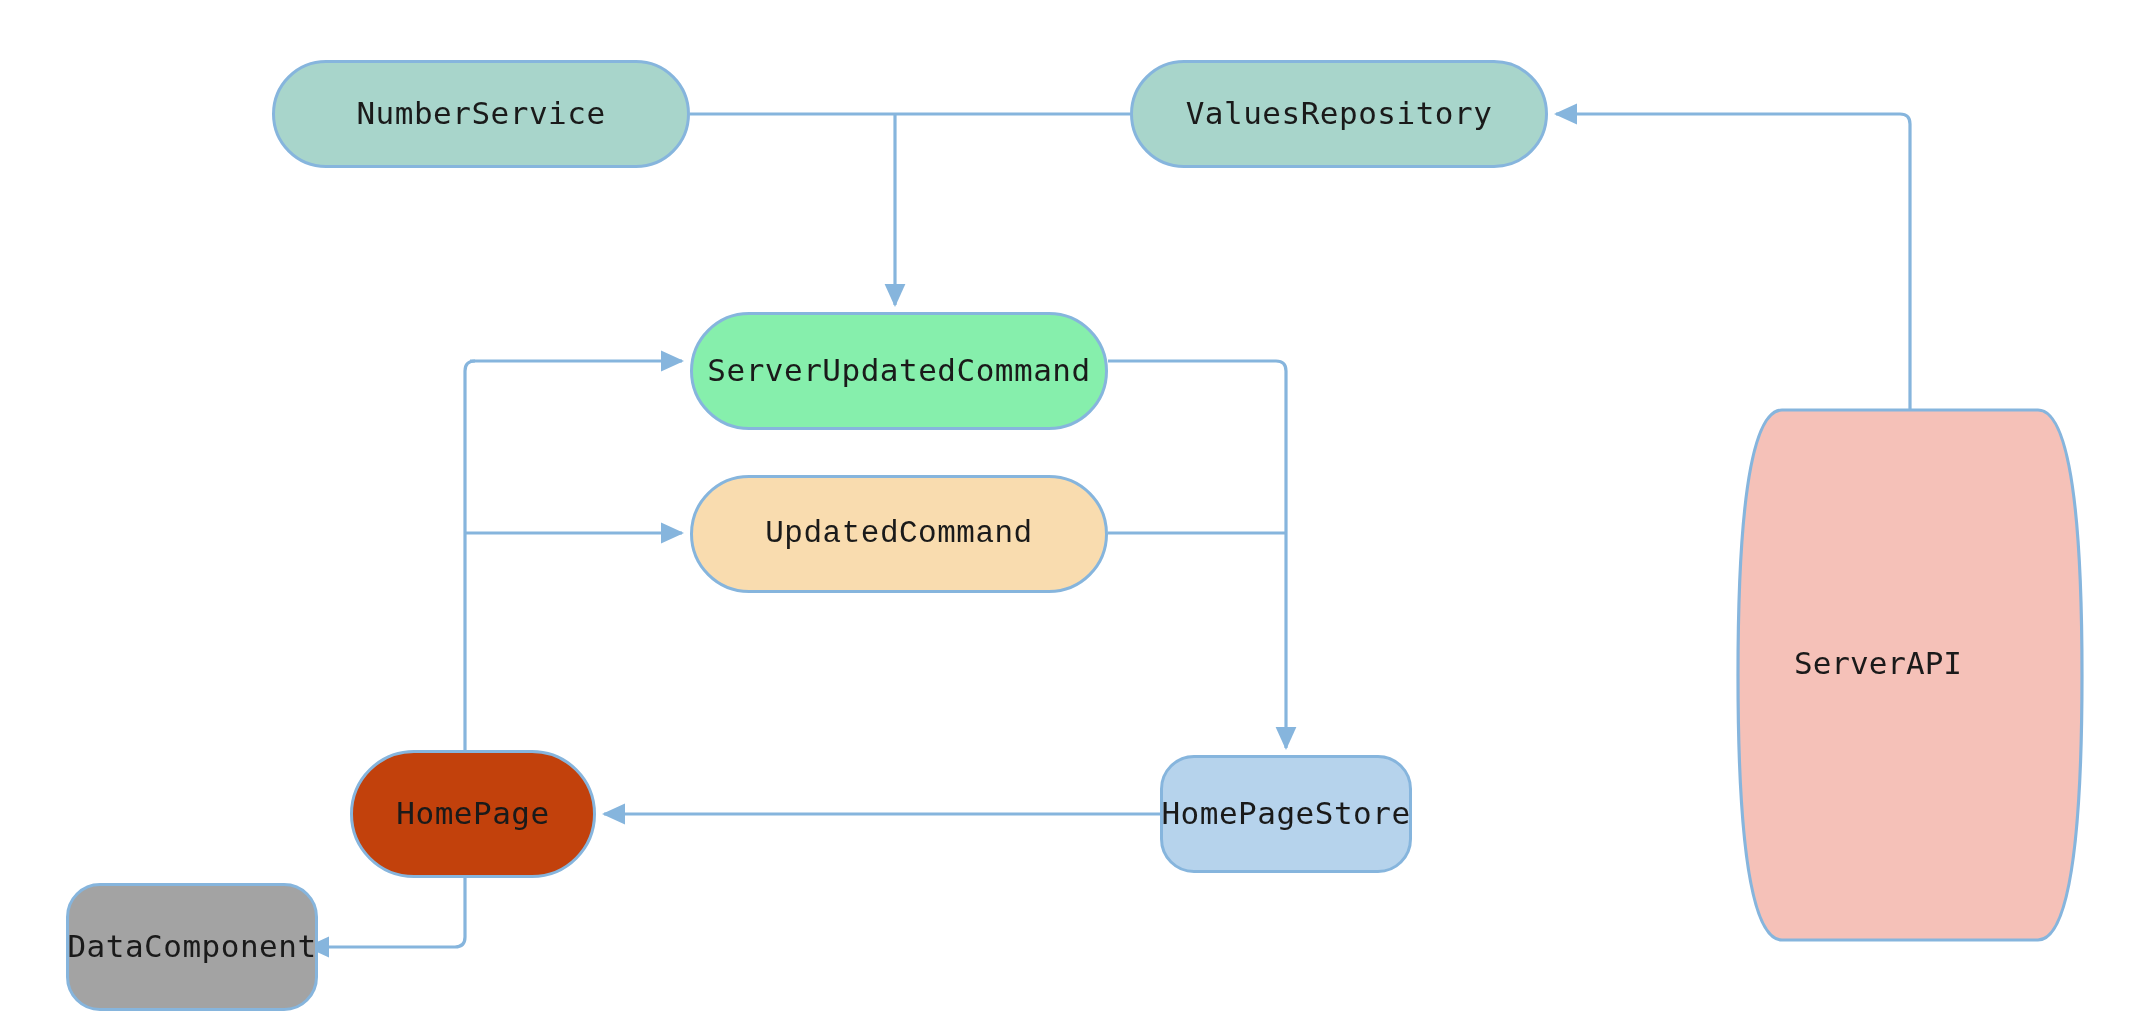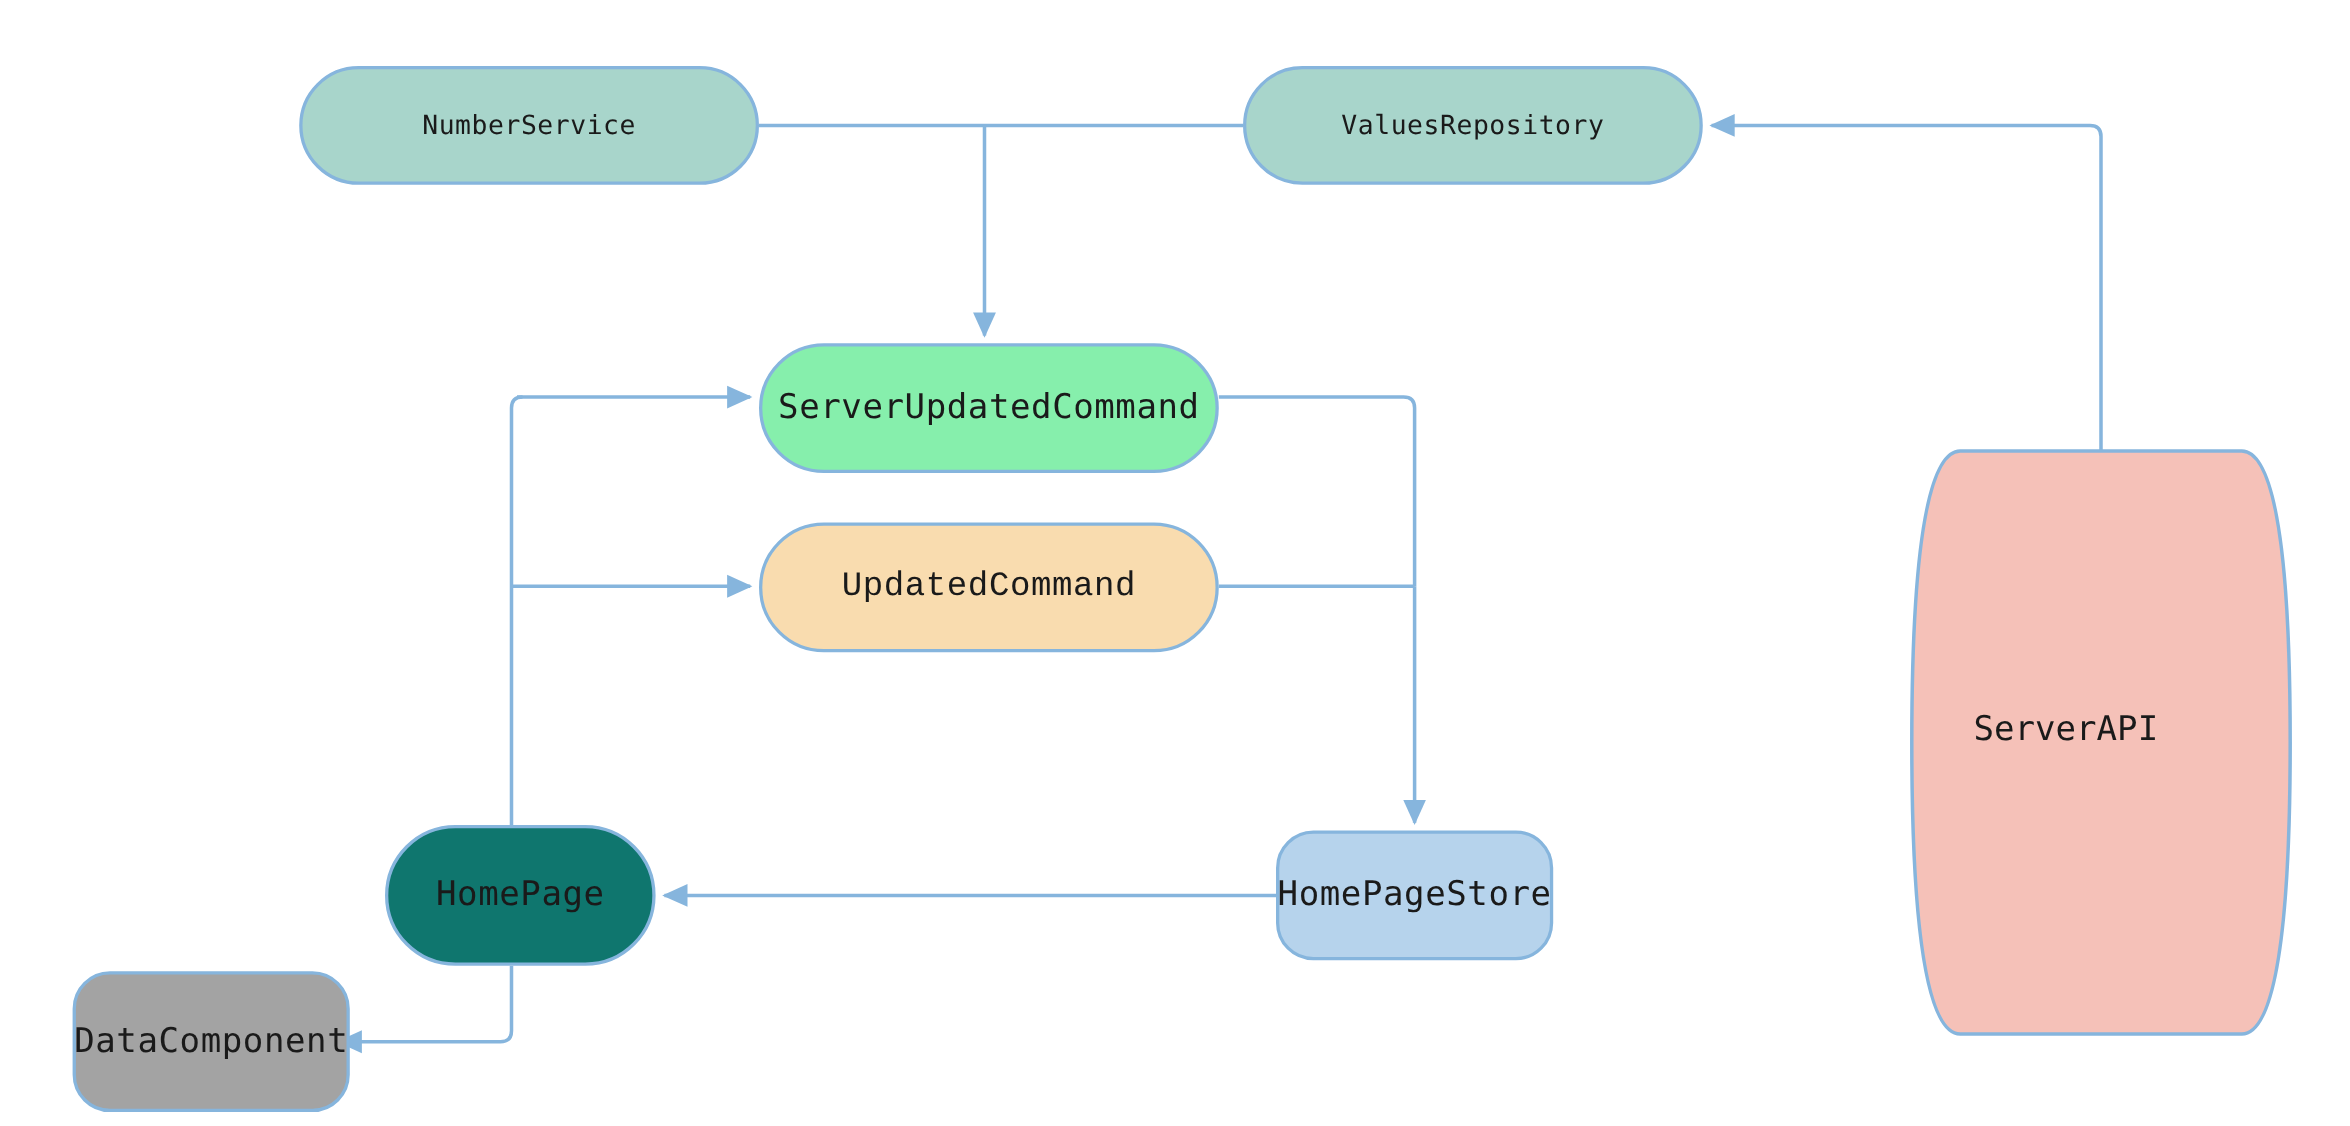--- a/index.html
+++ b/index.html
@@ -45,43 +45,43 @@
     letter-spacing: 0.5px;
   }
   .stadium { border-radius: 999px; }
   .roundrect { border-radius: 34px; }
 
   
   #node-numberservice {
     left: 272px; top: 60px; width: 418px; height: 108px;
     background: #a8d5cb;
   }
-  #node-numberservice .node-label { font-size: 24px; }
+  #node-numberservice .node-label { font-size: 31px; }
 
   #node-valuesrepository {
     left: 1130px; top: 60px; width: 418px; height: 108px;
     background: #a8d5cb;
   }
-  #node-valuesrepository .node-label { font-size: 24px; }
+  #node-valuesrepository .node-label { font-size: 31px; }
 
   #node-serverupdatedcommand {
     left: 690px; top: 312px; width: 418px; height: 118px;
     background: #86efac;
   }
   #node-serverupdatedcommand .node-label { font-size: 31px; }
 
   #node-updatedcommand {
     left: 690px; top: 475px; width: 418px; height: 118px;
     background: #f9dcaf;
   }
   #node-updatedcommand .node-label { font-size: 31px; font-family: Liberation Mono, monospace; }
 
   #node-homepage {
     left: 350px; top: 750px; width: 246px; height: 128px;
-    background: #0f766e;
+    background: #c2410c;
   }
   #node-homepage .node-label { font-size: 31px; }
 
   #node-homepagestore {
     left: 1160px; top: 755px; width: 252px; height: 118px;
     background: #b6d3ec;
   }
   #node-homepagestore .node-label { font-size: 31px; }
 
   #node-datacomponent {

